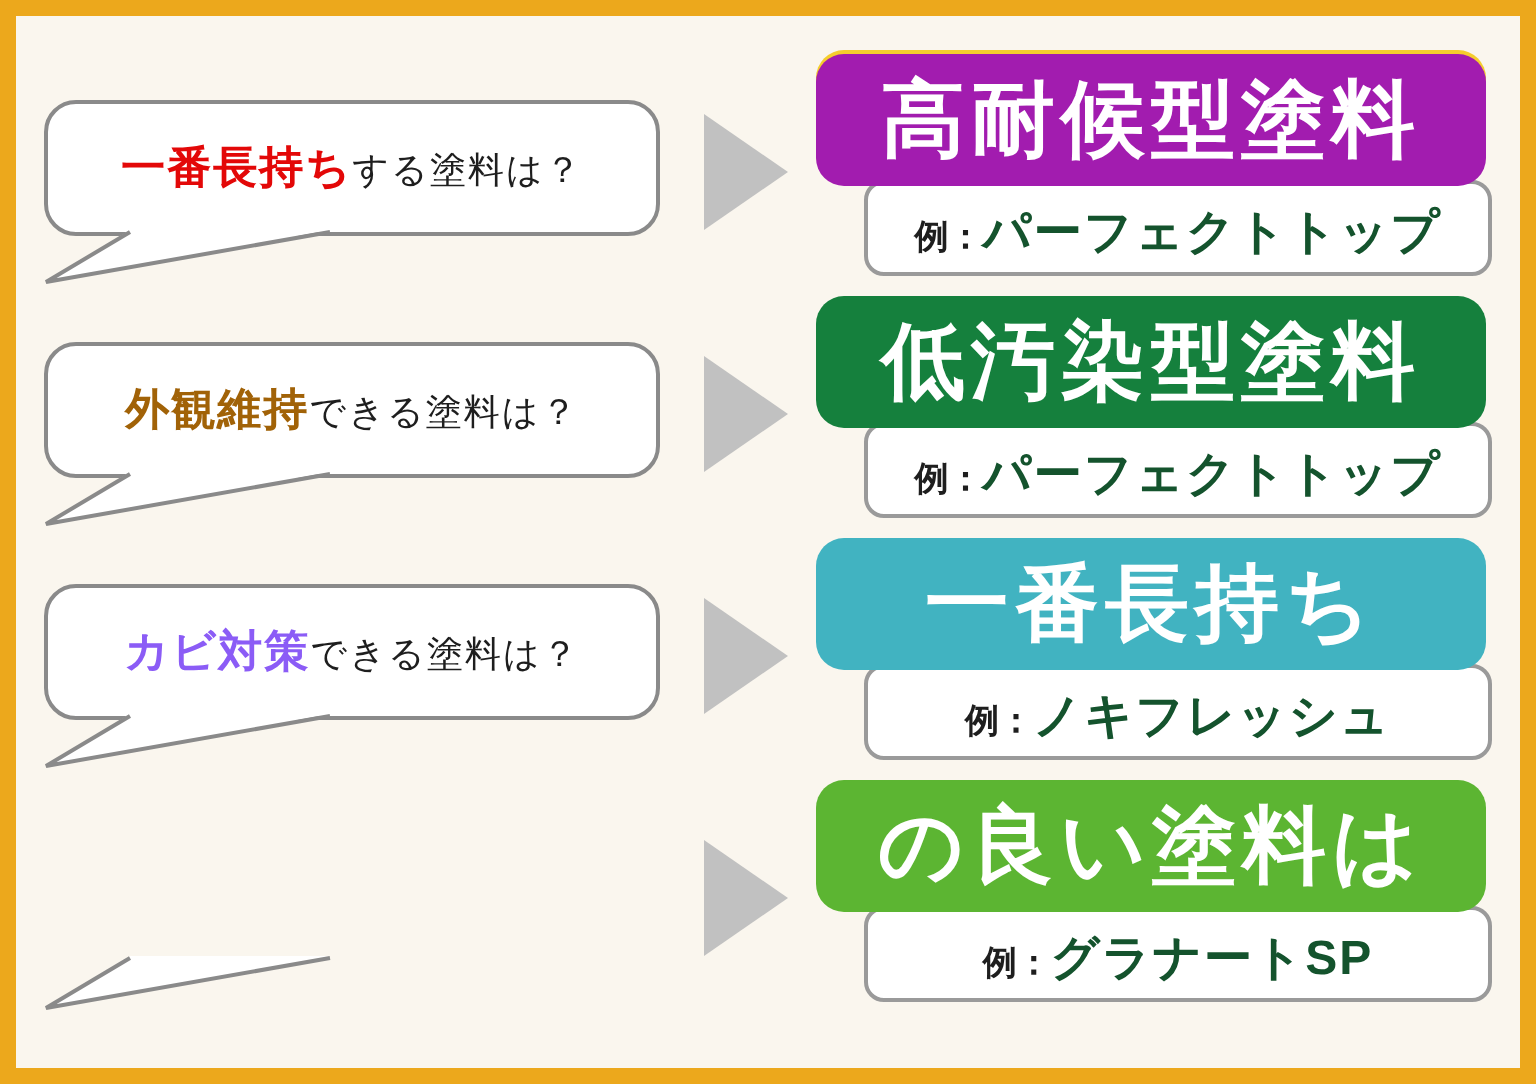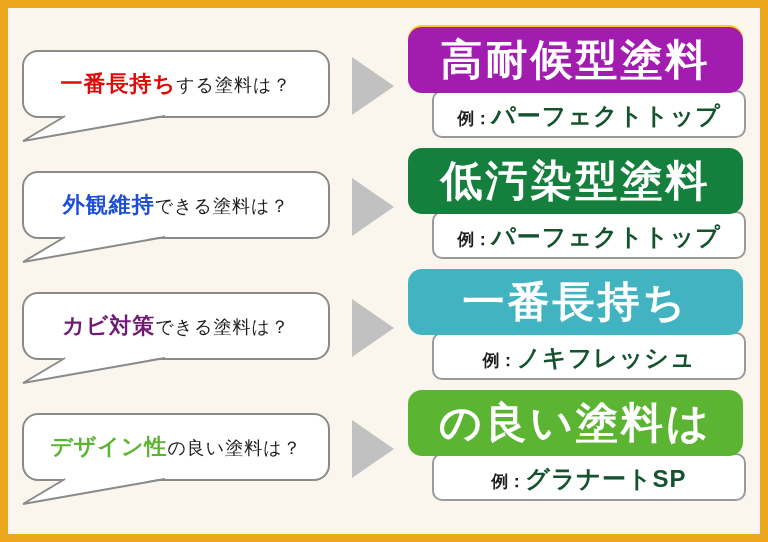--- a/index.html
+++ b/index.html
@@ -94,66 +94,60 @@
         <div class="example-box">
           <span class="example-prefix">例：</span>
             <span class="example-name">パーフェクトトップ</span>
         </div>
       </div>
     </div>
 
     <div class="row row-1">
       <div class="bubble">
         <div class="bubble-text">
-          <span class="q-highlight" style="color: #1d4ed8;">外観維持</span>
+          <span class="q-highlight" style="color: #a16207;">外観維持</span>
             <span class="q-rest">できる塗料は？</span>
         </div>
       </div>
       <svg class="tail" width="150" height="28" viewBox="0 0 150 28">
         <polygon points="145,0 3,26 45,0" fill="#ffffff"></polygon>
         <path d="M145,1 L3,26 L45,1" fill="none" stroke="#8A8A8A" stroke-width="2"></path>
       </svg>
       <div class="arrow" style="border-left-color: rgb(193, 193, 193);"></div>
       <div class="answer">
         <div class="answer-box" style="background-color: #15803d;">低汚染型塗料</div>
         <div class="example-box">
           <span class="example-prefix">例：</span>
             <span class="example-name">パーフェクトトップ</span>
         </div>
       </div>
     </div>
 
     <div class="row row-2">
       <div class="bubble">
         <div class="bubble-text">
-          <span class="q-highlight" style="color: #701a75; text-align: right;">カビ対策</span>
+          <span class="q-highlight" style="color: #8b5cf6; text-align: right;">カビ対策</span>
             <span class="q-rest">できる塗料は？</span>
         </div>
       </div>
       <svg class="tail" width="150" height="28" viewBox="0 0 150 28">
         <polygon points="145,0 3,26 45,0" fill="#ffffff"></polygon>
         <path d="M145,1 L3,26 L45,1" fill="none" stroke="#8A8A8A" stroke-width="2"></path>
       </svg>
       <div class="arrow" style="border-left-color: rgb(193, 193, 193);"></div>
       <div class="answer">
         <div class="answer-box" style="background-color: rgb(65, 179, 193);">一番長持ち</div>
         <div class="example-box">
           <span class="example-prefix">例：</span>
             <span class="example-name">ノキフレッシュ</span>
         </div>
       </div>
     </div>
 
     <div class="row row-3">
-      <div class="bubble">
-        <div class="bubble-text">
-          <span class="q-highlight" style="color: rgb(92, 181, 50);">デザイン性</span>
-            <span class="q-rest">の良い塗料は？</span>
-        </div>
-      </div>
       <svg class="tail" width="150" height="28" viewBox="0 0 150 28">
         <polygon points="145,0 3,26 45,0" fill="#ffffff"></polygon>
         <path d="M145,1 L3,26 L45,1" fill="none" stroke="#8A8A8A" stroke-width="2"></path>
       </svg>
       <div class="arrow" style="border-left-color: rgb(193, 193, 193);"></div>
       <div class="answer">
         <div class="answer-box" style="background-color: rgb(92, 181, 50);">の良い塗料は</div>
         <div class="example-box">
           <span class="example-prefix">例：</span>
             <span class="example-name">グラナートSP</span>

